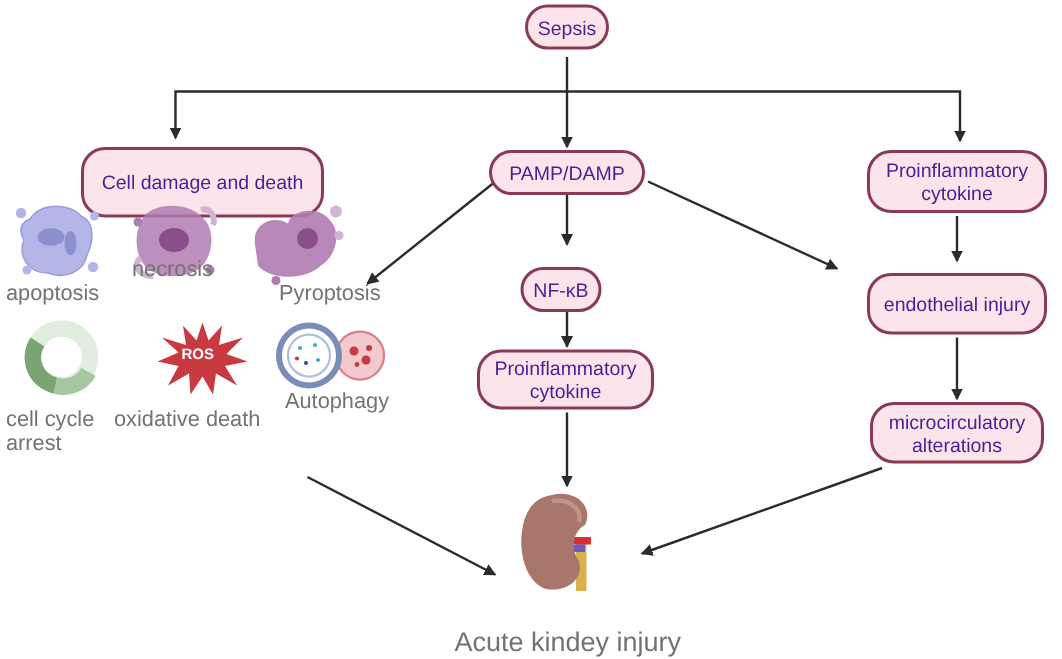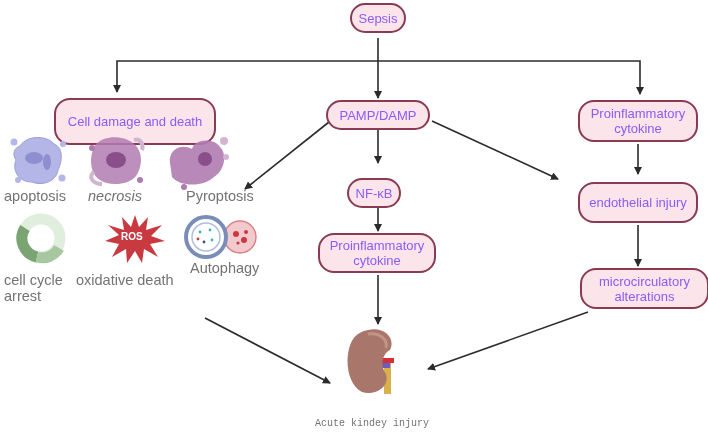--- a/index.html
+++ b/index.html
@@ -1,21 +1,21 @@
 <!DOCTYPE html>
 <html><head>
 <meta charset="utf-8">
 <style>
   html, body { margin:0; padding:0; background:#ffffff; }
   body { width:708px; height:439px; position:relative; overflow:hidden;
          font-family:"Liberation Sans", sans-serif; color:#1a1a1a; }
   svg.wires { position:absolute; left:0; top:0; }
   .node { position:absolute; box-sizing:border-box; background:#fbe4ea; border:2px solid #8a3a52;
           border-radius:16px; display:flex; align-items:center; justify-content:center;
-          text-align:center; font-size:13px; line-height:15px; color:#8b5cf6; }
+          text-align:center; font-size:13px; line-height:15px; color:#4c1d95; }
   .lbl { position:absolute; font-size:14.5px; color:#737373; white-space:nowrap; }
   .icon { position:absolute; }
 </style>
 </head>
 <body>
 
 <svg class="wires" width="708" height="439">
   <defs>
     <marker id="ah" markerWidth="8" markerHeight="8" refX="7" refY="4" orient="auto" markerUnits="userSpaceOnUse">
       <path d="M0,0 L8,4 L0,8 Z" fill="#2b2b2b"></path>
@@ -39,21 +39,21 @@
 
 <div class="node" style="left:350px;top:3px;width:56px;height:30px;">Sepsis</div>
 <div class="node" style="left:54px;top:98px;width:162px;height:47px;">Cell damage and death</div>
 <div class="node" style="left:326px;top:100px;width:104px;height:30px;">PAMP/DAMP</div>
 <div class="node" style="left:347px;top:178px;width:54px;height:30px;">NF-κB</div>
 <div class="node" style="left:318px;top:233px;width:118px;height:40px;white-space:pre-line;">Proinflammatory
 cytokine</div>
 <div class="node" style="left:578px;top:100px;width:120px;height:42px;white-space:pre-line;">Proinflammatory
 cytokine</div>
 <div class="node" style="left:578px;top:182px;width:120px;height:41px;">endothelial injury</div>
-<div class="node" style="left:580px;top:268px;width:129px;height:41px;white-space:pre-line;">microcirculatory
+<div class="node" style="left:580px;top:268px;width:116px;height:41px;white-space:pre-line;">microcirculatory
 alterations</div>
 
 <svg class="icon" style="left:8px;top:132px;" width="60" height="58" viewBox="0 0 60 58">
   <path d="M12,14 C20,2 40,4 46,12 C56,16 54,30 50,38 C48,50 34,54 24,50 C10,50 4,38 8,28 C4,22 6,16 12,14 Z" fill="#b3b6e6" stroke="#9a9dd6" stroke-width="1"></path>
   <ellipse cx="26" cy="26" rx="9" ry="6" fill="#8d8fcf"></ellipse>
   <ellipse cx="39" cy="30" rx="4" ry="8" fill="#8d8fcf"></ellipse>
   <circle cx="6" cy="10" r="3.5" fill="#b3b6e6"></circle>
     <circle cx="55" cy="12" r="3" fill="#b3b6e6"></circle>
   <circle cx="54" cy="46" r="3.5" fill="#b3b6e6"></circle>
     <circle cx="10" cy="48" r="3" fill="#b3b6e6"></circle>
@@ -92,27 +92,27 @@
   <circle cx="22" cy="25" r="20" fill="#ffffff" stroke="#7a8db8" stroke-width="4"></circle>
   <circle cx="22" cy="25" r="14" fill="#ffffff" stroke="#aebfe0" stroke-width="1.5"></circle>
   <circle cx="16" cy="20" r="1.4" fill="#3bb0c0"></circle>
     <circle cx="26" cy="18" r="1.4" fill="#3bb0c0"></circle>
     <circle cx="20" cy="30" r="1.4" fill="#34508a"></circle>
     <circle cx="28" cy="28" r="1.4" fill="#3bb0c0"></circle>
     <circle cx="14" cy="27" r="1.4" fill="#c93a40"></circle>
 </svg>
 
 <div class="lbl" style="left:4px;top:188px;">apoptosis</div>
-<div class="lbl" style="left:88px;top:188px;font-style:italic;">necrosis</div>
+<div class="lbl" style="left:88px;top:172px;">necrosis</div>
 <div class="lbl" style="left:166px;top:188px;margin-left:20px;">Pyroptosis</div>
 <div class="lbl" style="left:4px;top:272px;white-space:pre-line;line-height:16px;">cell cycle
 arrest</div>
 <div class="lbl" style="left:76px;top:272px;">oxidative death</div>
 <div class="lbl" style="left:190px;top:260px;">Autophagy</div>
 
 <svg class="icon" style="left:346px;top:328px;" width="60" height="70" viewBox="0 0 60 70">
   <rect x="38" y="32" width="7" height="34" fill="#d8b14a"></rect>
   <rect x="30" y="30" width="18" height="5" fill="#d62f35"></rect>
   <rect x="30" y="35" width="14" height="5" fill="#6a5cc0"></rect>
   <path d="M22,2 C38,-2 50,10 44,22 C36,26 34,38 40,46 C44,60 28,68 16,64 C4,58 0,40 2,26 C4,12 10,4 22,2 Z" fill="#a8766a"></path>
   <path d="M22,6 C34,4 42,12 40,20" stroke="#c19488" stroke-width="3" fill="none"></path>
 </svg>
-<div class="lbl" style="left:315px;top:418px;font-size:10px;font-family:Liberation Mono, monospace;">Acute kindey injury</div>
+<div class="lbl" style="left:303px;top:418px;font-size:18px;">Acute kindey injury</div>
 
 </body></html>

